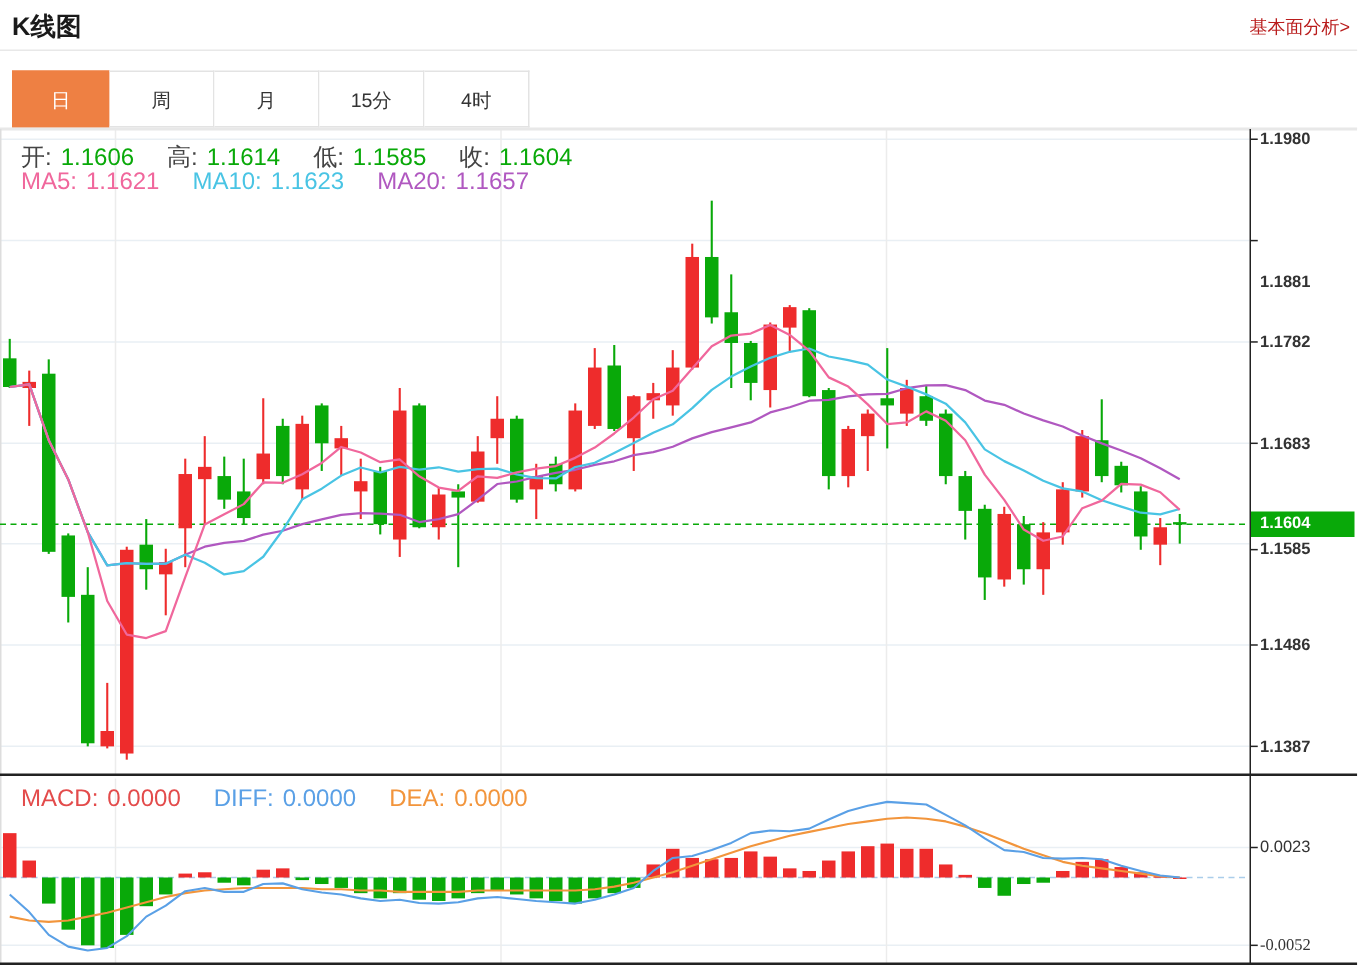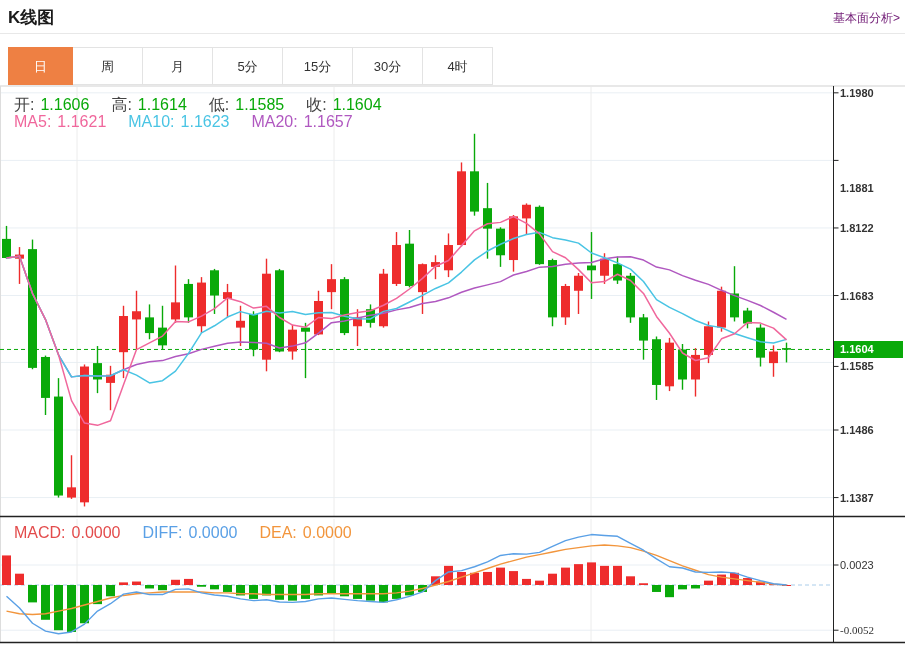--- a/index.html
+++ b/index.html
@@ -1,19 +1,19 @@
 <!DOCTYPE html>
 <html><head>
 <meta charset="utf-8">
 <style>
   html,body{margin:0;padding:0;background:#fff;}
   #app{position:relative;width:905px;height:646px;background:#fff;overflow:hidden;
        font-family:"Liberation Sans","DejaVu Sans",sans-serif;}
   .page-title{position:absolute;left:8px;top:6px;font-size:17px;font-weight:bold;color:#1a1a1a;}
-  .fund-link{position:absolute;right:5px;top:10px;font-size:12px;color:#701a75;cursor:pointer;}
+  .fund-link{position:absolute;right:5px;top:10px;font-size:12px;color:#b91c1c;cursor:pointer;}
   .top-divider{position:absolute;left:0;top:33px;width:905px;height:1px;background:#e8e8e8;}
   .tabbar{position:absolute;left:8px;top:47px;display:flex;}
   .tab{width:70px;height:38px;line-height:38px;text-align:center;font-size:13px;color:#333;
        background:#fff;border:1px solid #e3e3e3;border-left:none;box-sizing:border-box;cursor:pointer;}
   .tab.first{border-left:1px solid #e3e3e3;}
   .tab.active{background:#ee8043;border-color:#ee8043;color:#fff;width:65px;}
   .tabbar-bottom{position:absolute;left:0;top:85px;width:905px;height:1px;background:#e8e8e8;}
   svg{position:absolute;left:0;top:0;}
   .legend{position:absolute;left:14px;font-size:16px;white-space:nowrap;}
   .legend span{margin-right:6px;}
@@ -27,23 +27,21 @@
 <body>
 
 <div id="app">
   <div class="page-title">K线图</div>
   <div class="fund-link">基本面分析&gt;</div>
   <div class="top-divider"></div>
   <div class="tabbar" id="tabbar">
       <div class="tab first active">日</div>
       <div class="tab">周</div>
       <div class="tab">月</div>
-      <div class="tab">5分</div>
       <div class="tab">15分</div>
-      <div class="tab">30分</div>
       <div class="tab">4时</div>
     </div>
   <div class="tabbar-bottom"></div>
 
   <svg id="chart" width="905" height="646" viewBox="0 0 905 646">
       <line x1="0" y1="92.82539682539758" x2="833" y2="92.82539682539758" stroke="#e9eff4" stroke-width="1"></line>
       <line x1="0" y1="160.3968253968261" x2="833" y2="160.3968253968261" stroke="#e9eff4" stroke-width="1"></line>
       <line x1="0" y1="227.96825396825463" x2="833" y2="227.96825396825463" stroke="#e9eff4" stroke-width="1"></line>
       <line x1="0" y1="295.53968253968316" x2="833" y2="295.53968253968316" stroke="#e9eff4" stroke-width="1"></line>
       <line x1="0" y1="362.42857142857054" x2="833" y2="362.42857142857054" stroke="#e9eff4" stroke-width="1"></line>
@@ -263,21 +261,21 @@
       <line x1="833.5" y1="630.2173913043479" x2="838.5" y2="630.2173913043479" stroke="#222222" stroke-width="1"></line>
     </svg>
 
   <div class="legend" id="ohlc-legend" style="top:95px;"><span class="item"><span style="color: rgb(68, 68, 68);">开:</span><span style="color: rgb(9, 169, 9);">1.1606</span></span><span class="item"><span style="color: rgb(68, 68, 68);">高:</span><span style="color: rgb(9, 169, 9);">1.1614</span></span><span class="item"><span style="color: rgb(68, 68, 68);">低:</span><span style="color: rgb(9, 169, 9);">1.1585</span></span><span class="item"><span style="color: rgb(68, 68, 68);">收:</span><span style="color: rgb(9, 169, 9);">1.1604</span></span></div>
   <div class="legend" id="ma-legend" style="top:113px;"><span class="item"><span style="color: rgb(240, 103, 156);">MA5:</span><span style="color: rgb(240, 103, 156);">1.1621</span></span><span class="item"><span style="color: rgb(73, 196, 228);">MA10:</span><span style="color: rgb(73, 196, 228);">1.1623</span></span><span class="item"><span style="color: rgb(176, 88, 192);">MA20:</span><span style="color: rgb(176, 88, 192);">1.1657</span></span></div>
   <div class="legend" id="macd-legend" style="top:524px;"><span class="item"><span style="color: rgb(227, 75, 75);">MACD:</span><span style="color: rgb(227, 75, 75);">0.0000</span></span><span class="item"><span style="color: rgb(90, 160, 230);">DIFF:</span><span style="color: rgb(90, 160, 230);">0.0000</span></span><span class="item"><span style="color: rgb(242, 149, 60);">DEA:</span><span style="color: rgb(242, 149, 60);">0.0000</span></span></div>
 
   <div id="axis-labels">
       <div class="axis-label" style="top: 86.8254px;">1.1980</div>
       <div class="axis-label" style="top: 154.397px; margin-top: 28px;">1.1881</div>
-      <div class="axis-label" style="top: 221.968px;">1.8122</div>
+      <div class="axis-label" style="top: 221.968px;">1.1782</div>
       <div class="axis-label" style="top: 289.54px;">1.1683</div>
       <div class="axis-label" style="top: 360.429px;">1.1585</div>
       <div class="axis-label" style="top: 424px;">1.1486</div>
       <div class="axis-label" style="top: 491.571px;">1.1387</div>
       <div class="macd-axis-label" style="top: 559px;">0.0023</div>
       <div class="macd-axis-label" style="top: 624.217px; font-family: Liberation Serif, serif;">-0.0052</div>
     </div>
   <div class="price-badge" id="price-badge" style="top: 340.96px;">1.1604</div>
 </div>
 

